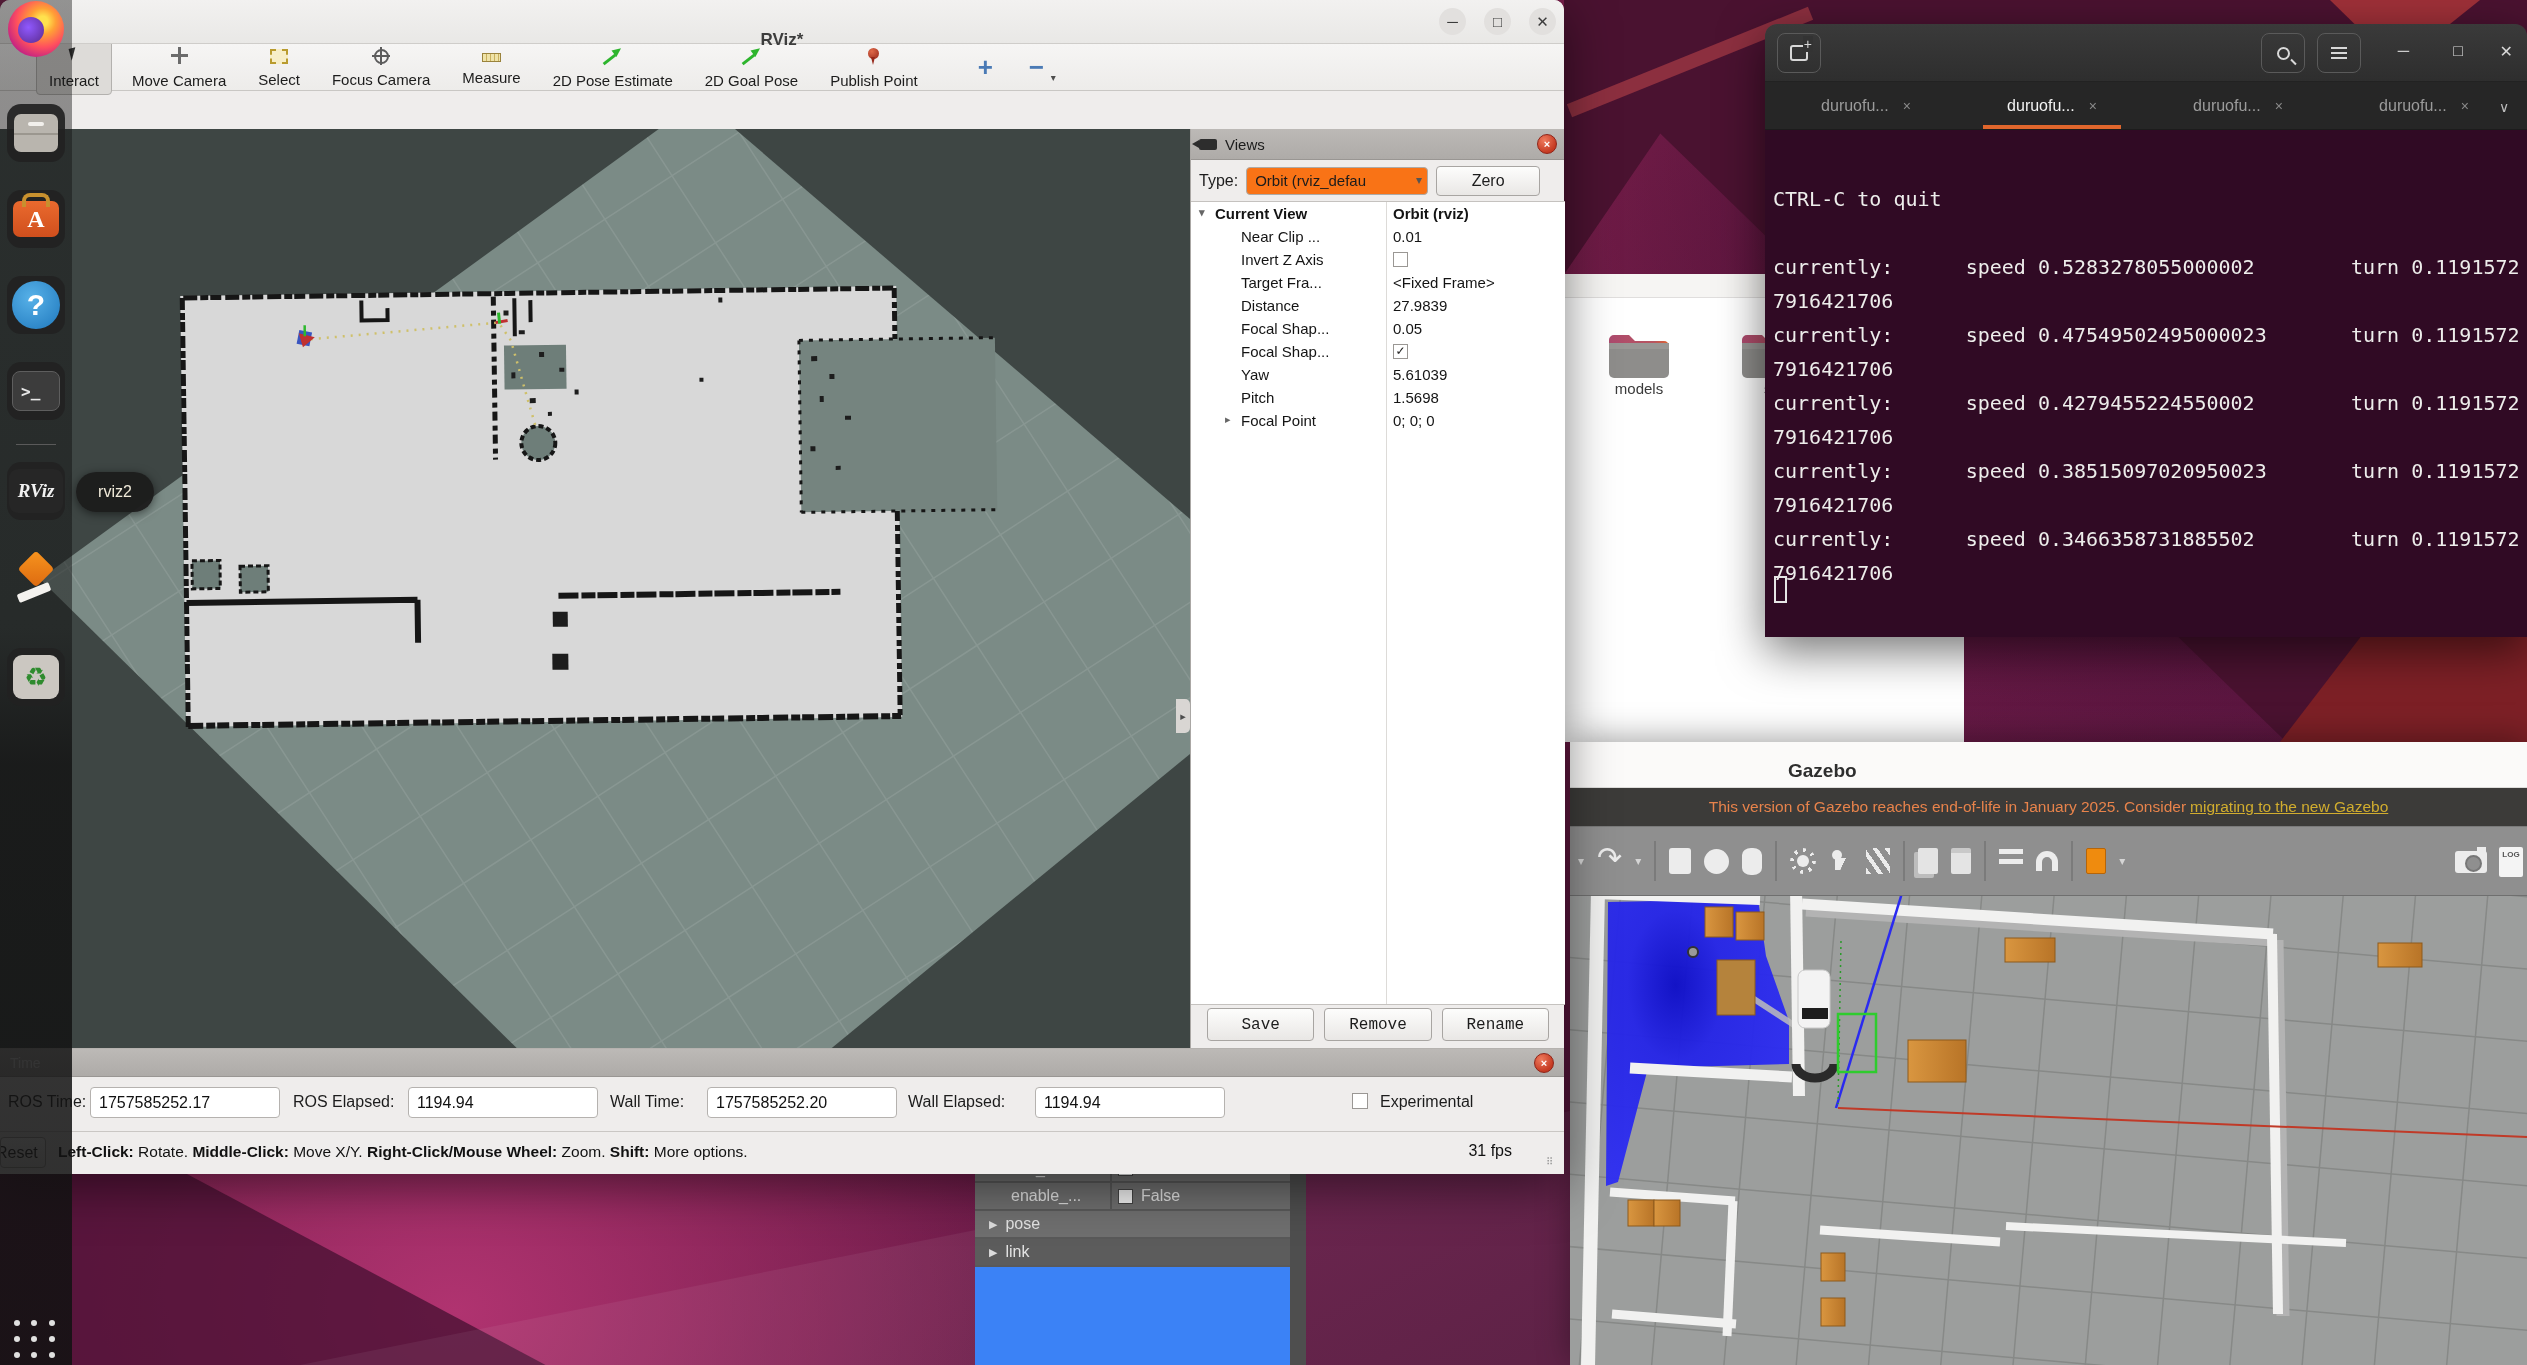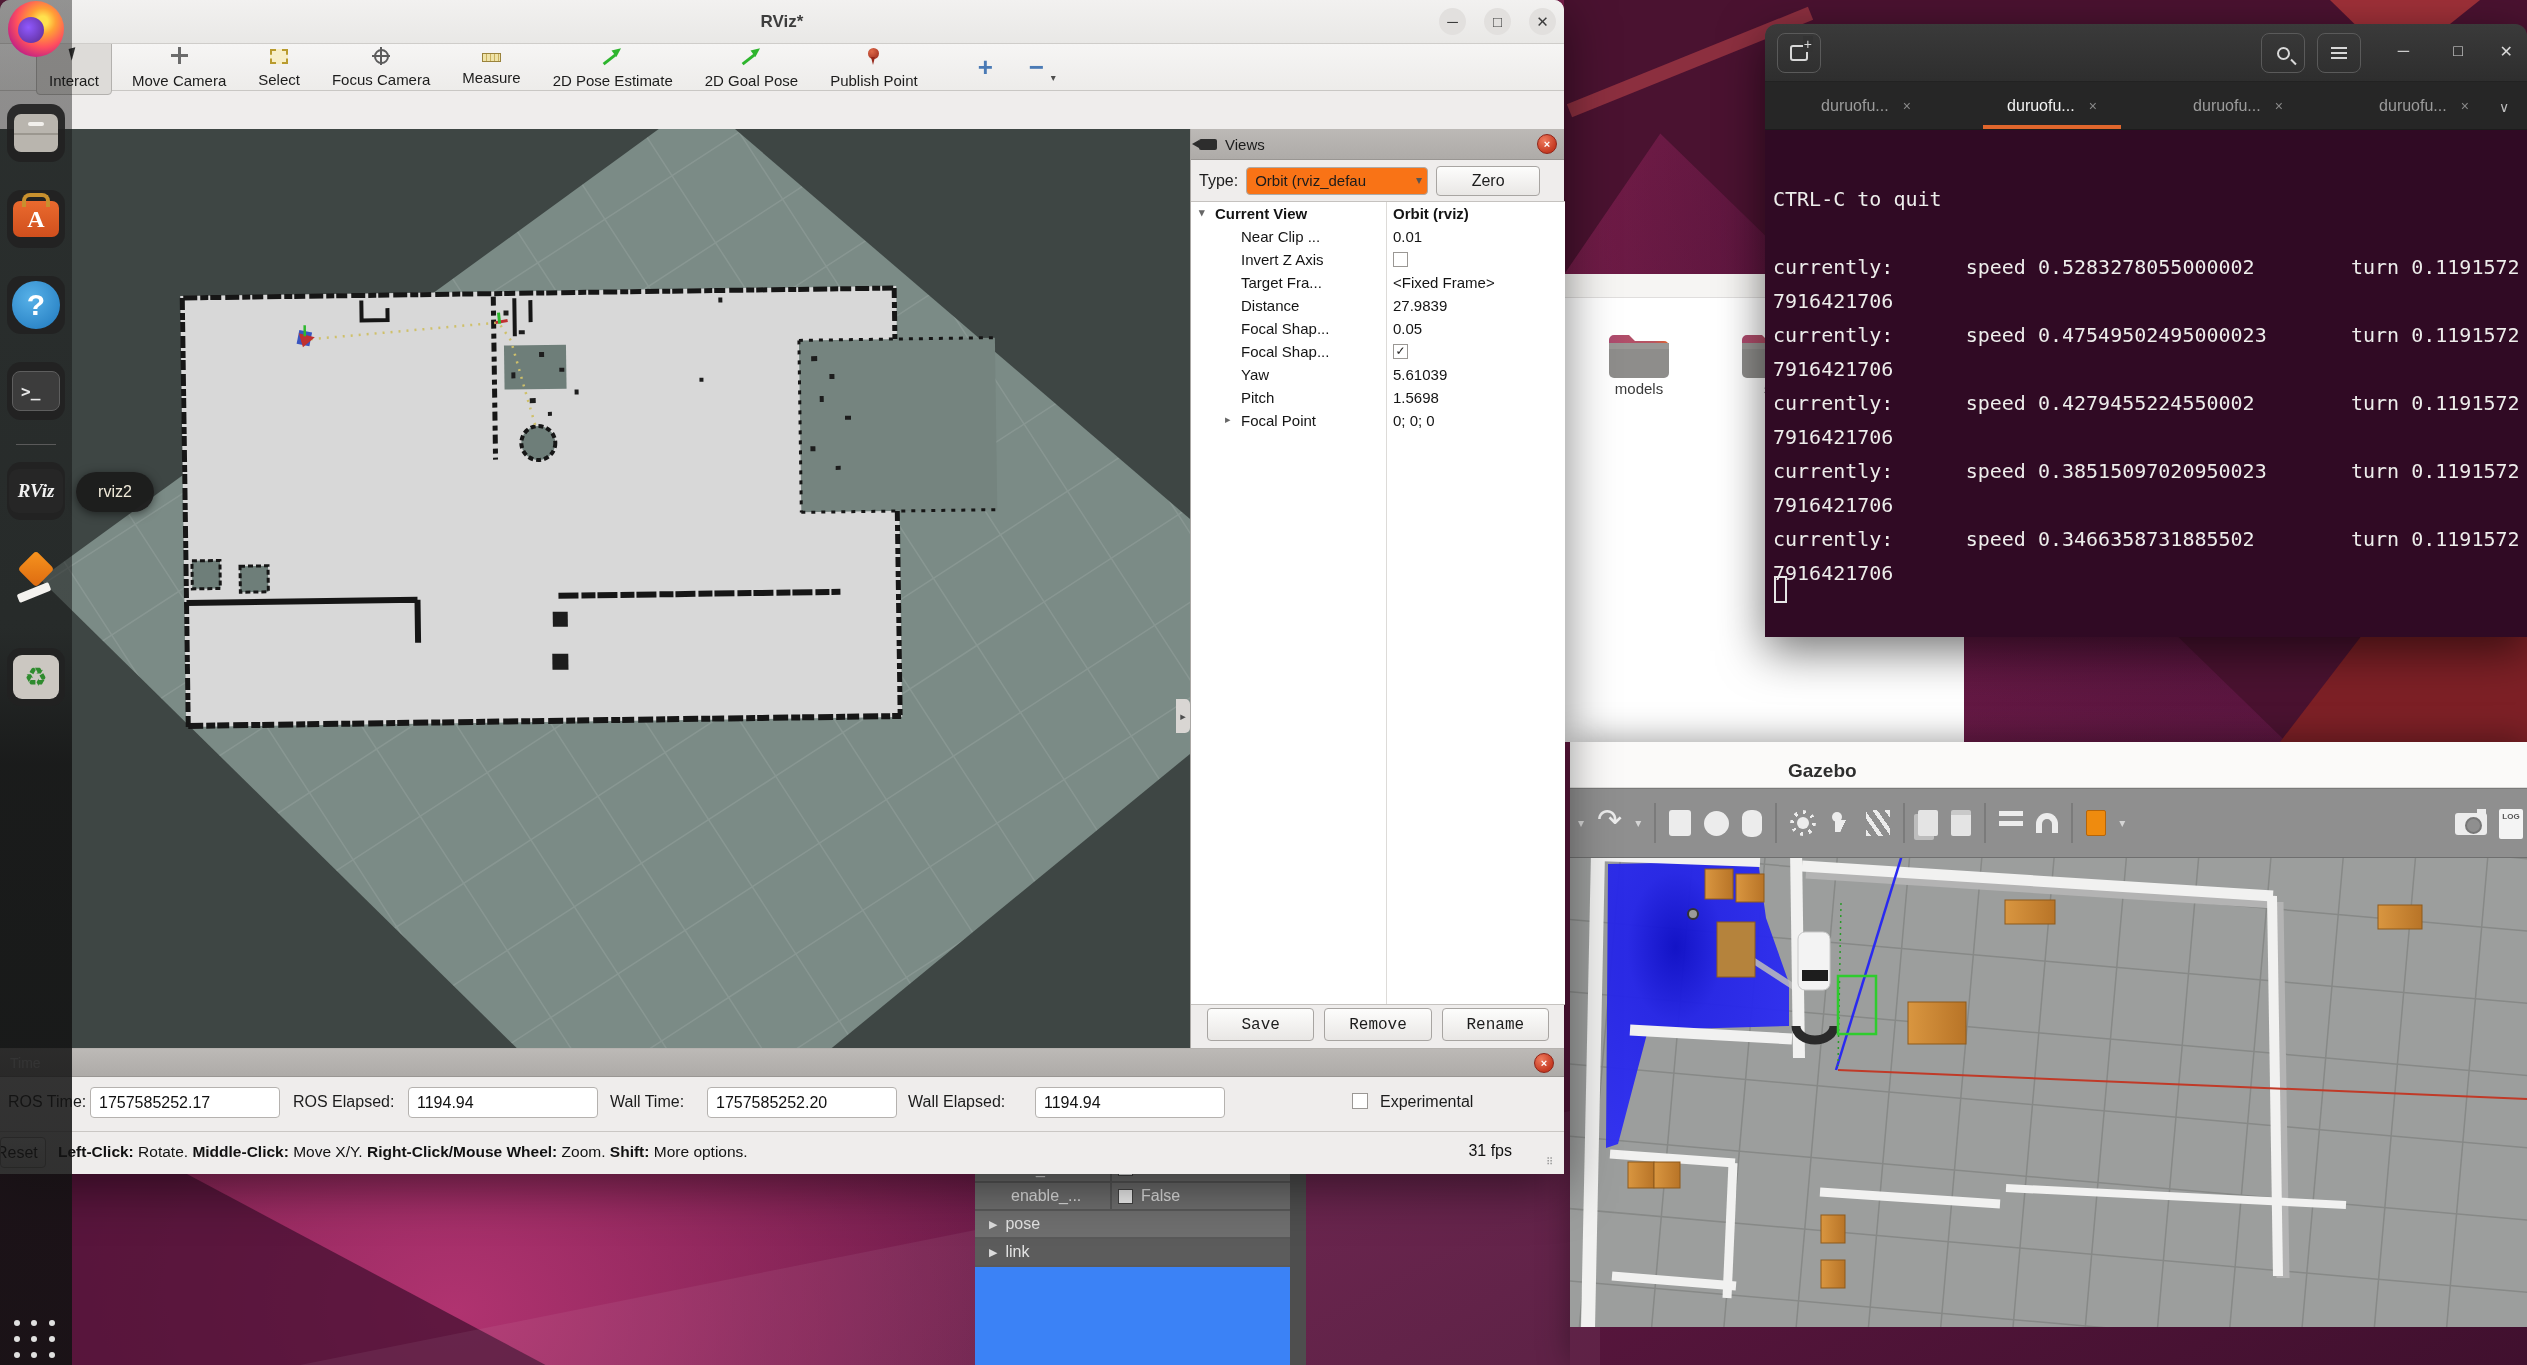--- a/index.html
+++ b/index.html
@@ -53,21 +53,21 @@
   .gp-row .gp-check { width:15px; height:15px; background:#f2f2f2; border:1px solid #444; margin:0 8px 0 6px; }
   .gp-row.dark { background:#5c5c5c; }
   .gp-exp { color:#dcdcdc; font-size:11px; margin:0 8px 0 14px; }
   #gazebo-panel .gp-scroll { position:absolute; right:0; top:0; width:16px; height:100%; background:#4e4e4e; }
 
   
   #rviz { position:absolute; left:0; top:0; width:1564px; height:1174px; background:#efedec;
     border-radius:10px 10px 0 0; box-shadow:0 12px 50px rgba(0,0,0,0.5); }
   #rviz .titlebar { position:relative; height:44px; background:linear-gradient(#f2f1f0,#e9e8e6);
     border-bottom:1px solid #cfcdca; border-radius:10px 10px 0 0; }
-  #rviz .titlebar .title { position:absolute; left:0; right:0; top:0; height:44px; display:flex;
+  #rviz .titlebar .title { position:absolute; left:0; right:0; top:18px; height:44px; display:flex;
     align-items:center; justify-content:center; font-size:17px; font-weight:bold; color:#3d3d3d; }
   #rviz .titlebar .controls { position:absolute; right:8px; top:8px; display:flex; gap:18px; }
   #rviz .menubar { height:38px; background:#efeeec; border-bottom:1px solid #d8d6d3; display:flex;
     align-items:center; padding-left:20px; gap:28px; font-size:16px; color:#1e1e1e; }
   #rviz .menubar .menu-item span.u { text-decoration:underline; }
   #rviz .toolbar { height:47px; background:linear-gradient(#f6f5f4,#edecea); border-bottom:1px solid #c9c7c4;
     display:flex; align-items:center; padding-left:36px; gap:8px; }
   .tbtn { display:flex; align-items:center; gap:7px; padding:5px 12px; font-size:15px; color:#1c1c1c;
     border-radius:4px; white-space:nowrap;flex-direction:column; }
   .tbtn.pressed { background:#dddbd8; border:1px solid #b3b1ae; }
@@ -362,20 +362,24 @@
           <span>link</span>
         </div>
       </div>
     </div>
   <div class="gp-scroll"></div>
 </div>
 
 <div id="gazebo">
   <div class="g-titlebar">
     <div class="g-title">Gazebo</div>
+  </div>
+  <div class="g-eol">
+    <span class="eol-text">This version of Gazebo reaches end-of-life in January 2025. Consider</span>
+    <span class="eol-link">migrating to the new Gazebo</span>
   </div>
   <div class="g-toolbar">
     <span class="gi gi-caret">▾</span>
     <span class="gi gi-redo">↷</span>
     <span class="gi gi-caret">▾</span>
     <span class="gsep"></span>
     <span class="gi gi-box"></span>
     <span class="gi gi-sphere"></span>
     <span class="gi gi-cyl"></span>
     <span class="gsep"></span>

